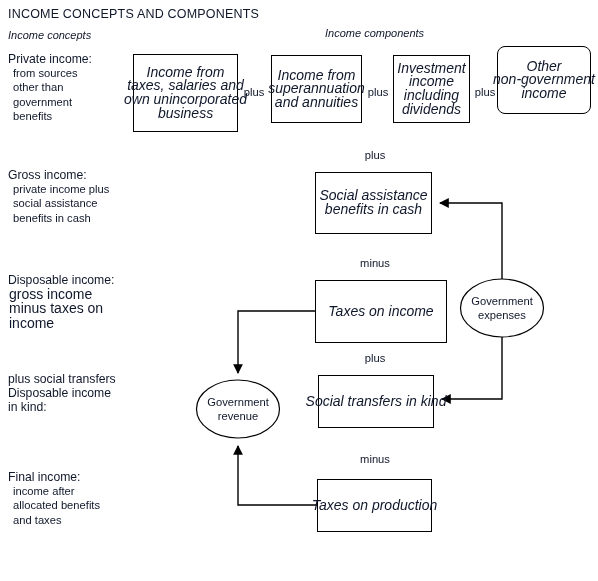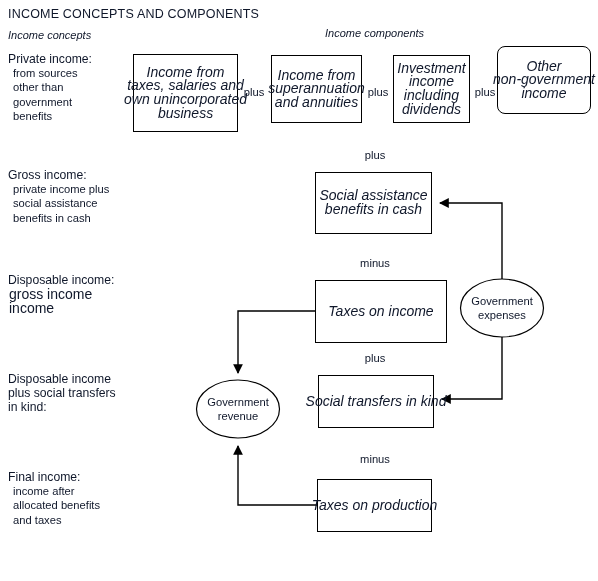--- a/index.html
+++ b/index.html
@@ -125,26 +125,27 @@
   <div class="abs concept-block" style="left:8px; top:168px;">
     <div class="head">Gross income:</div>
     <div class="sub">private income plus</div>
     <div class="sub">social assistance</div>
     <div class="sub">benefits in cash</div>
   </div>
 
   <div class="abs concept-block" style="left:8px; top:273px;">
     <div class="head">Disposable income:</div>
     <div class="sub0">gross income</div>
+    <div class="sub0">minus taxes on</div>
     <div class="sub0">income</div>
   </div>
 
   <div class="abs concept-block" style="left:8px; top:372px;">
+    <div class="head">plus social transfers</div>
     <div class="head">Disposable income</div>
-    <div class="head">plus social transfers</div>
     <div class="head">in kind:</div>
   </div>
 
   <div class="abs concept-block" style="left:8px; top:470px;">
     <div class="head">Final income:</div>
     <div class="sub">income after</div>
     <div class="sub">allocated benefits</div>
     <div class="sub">and taxes</div>
   </div>
 

